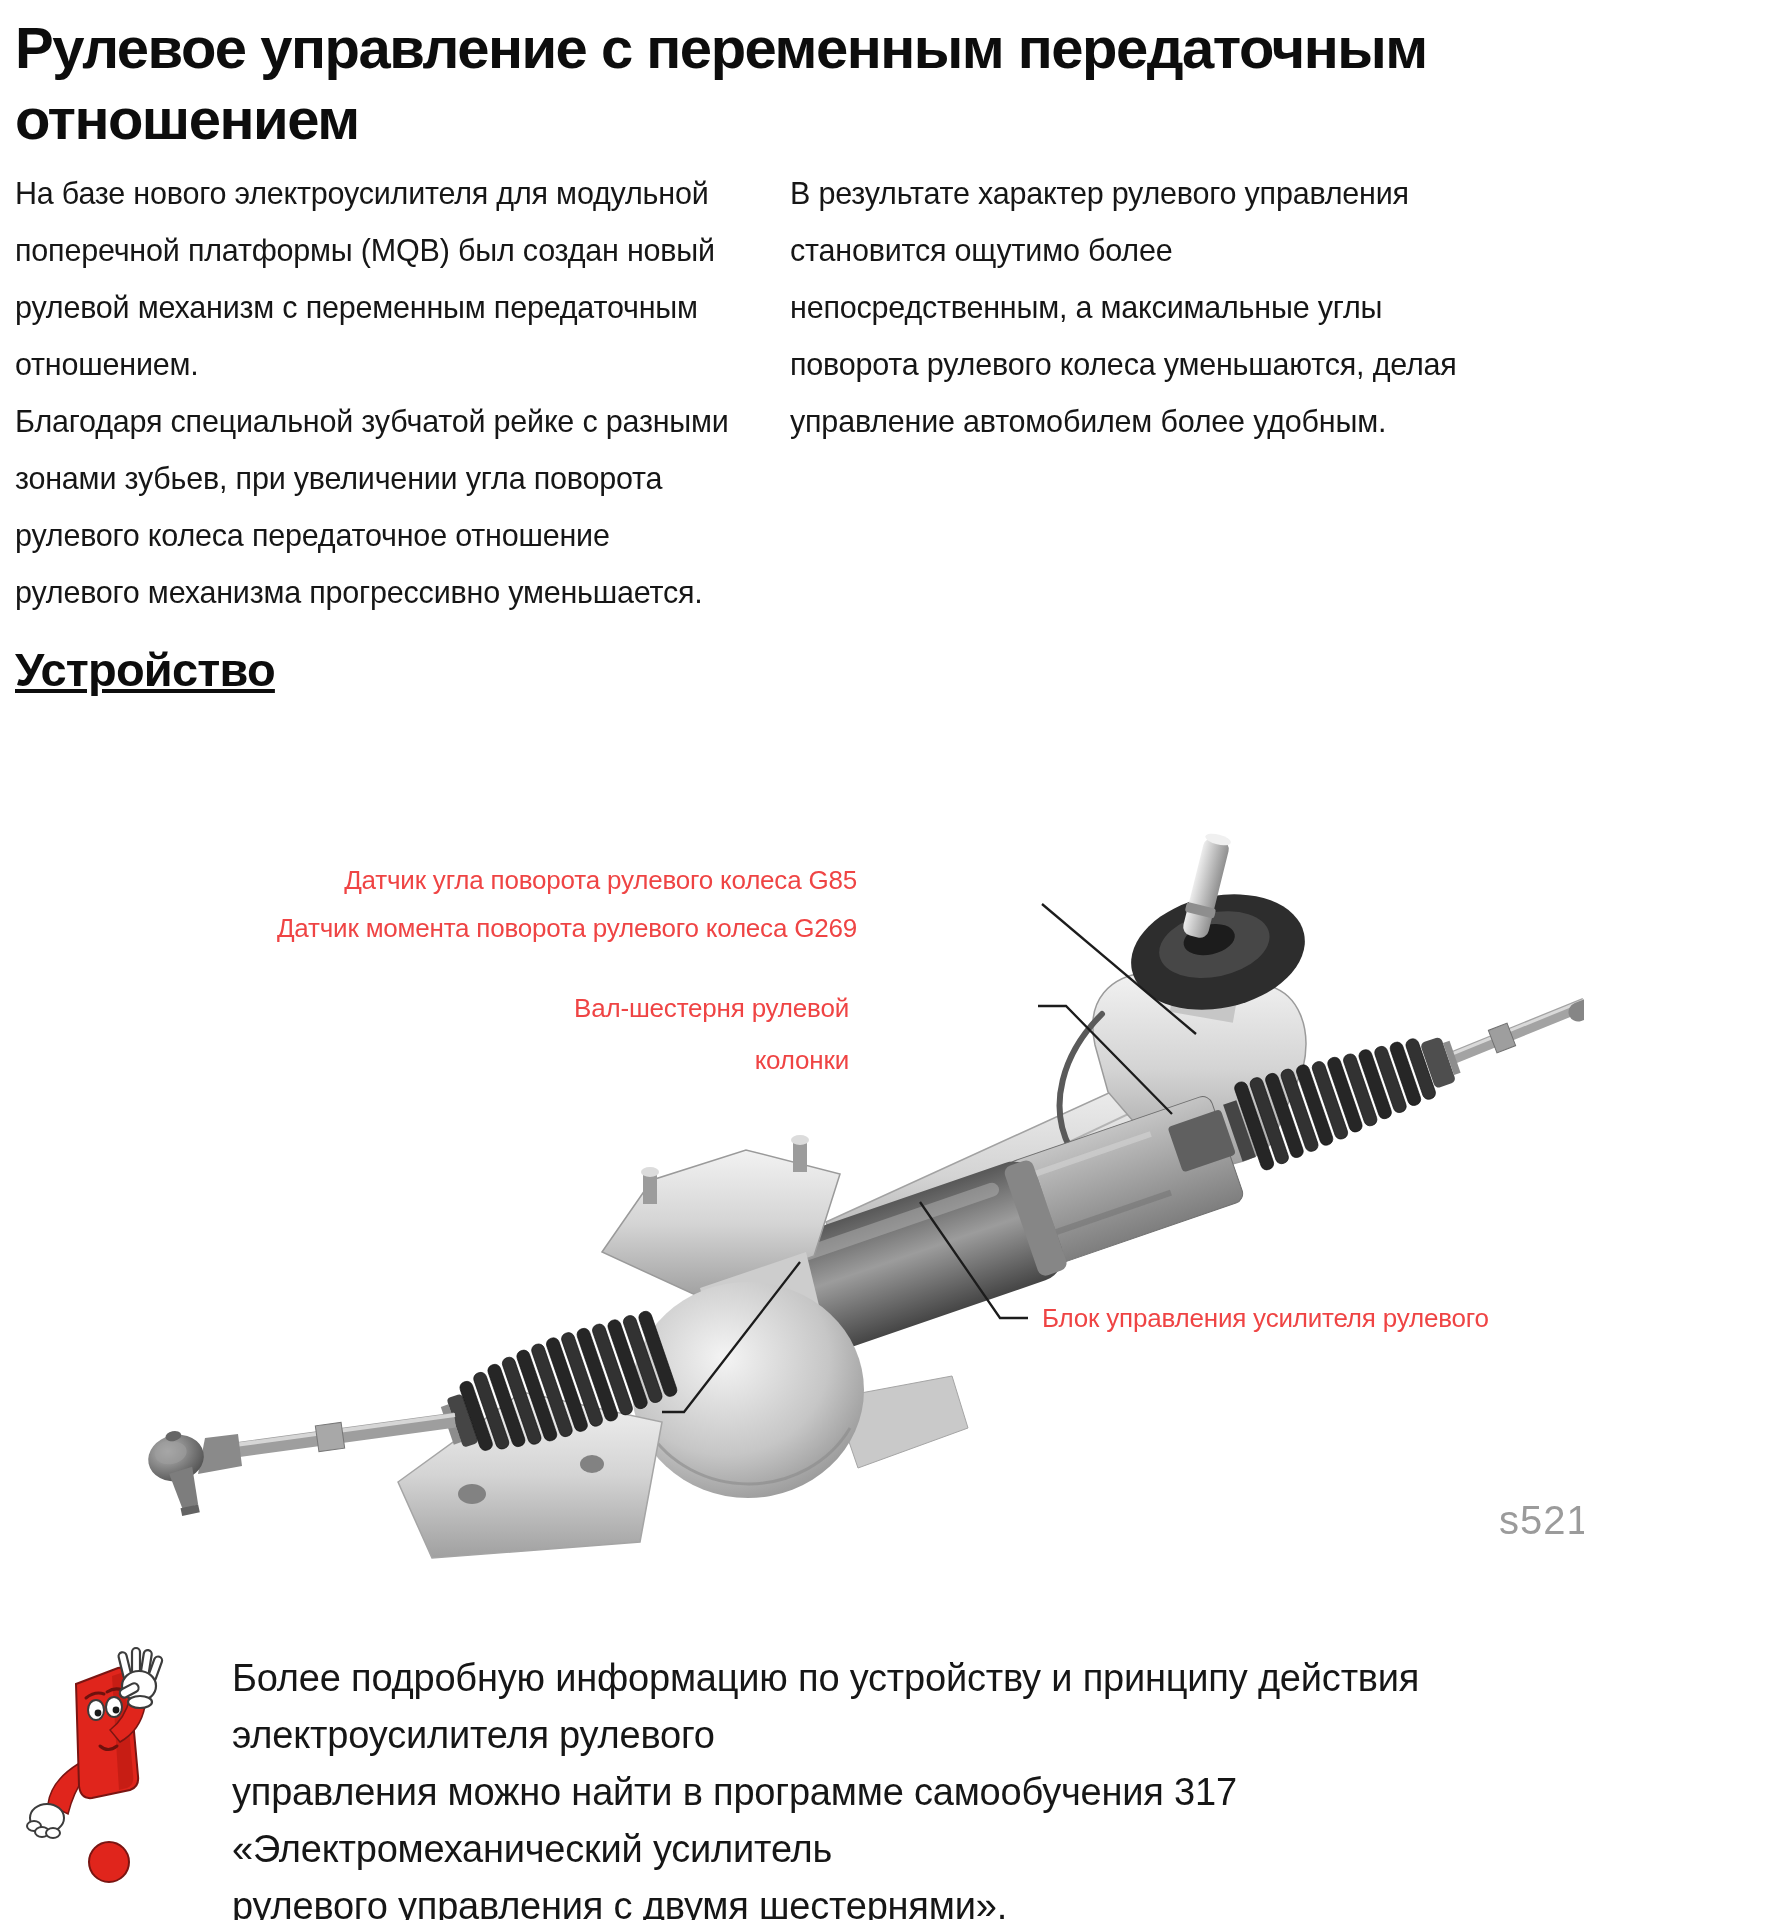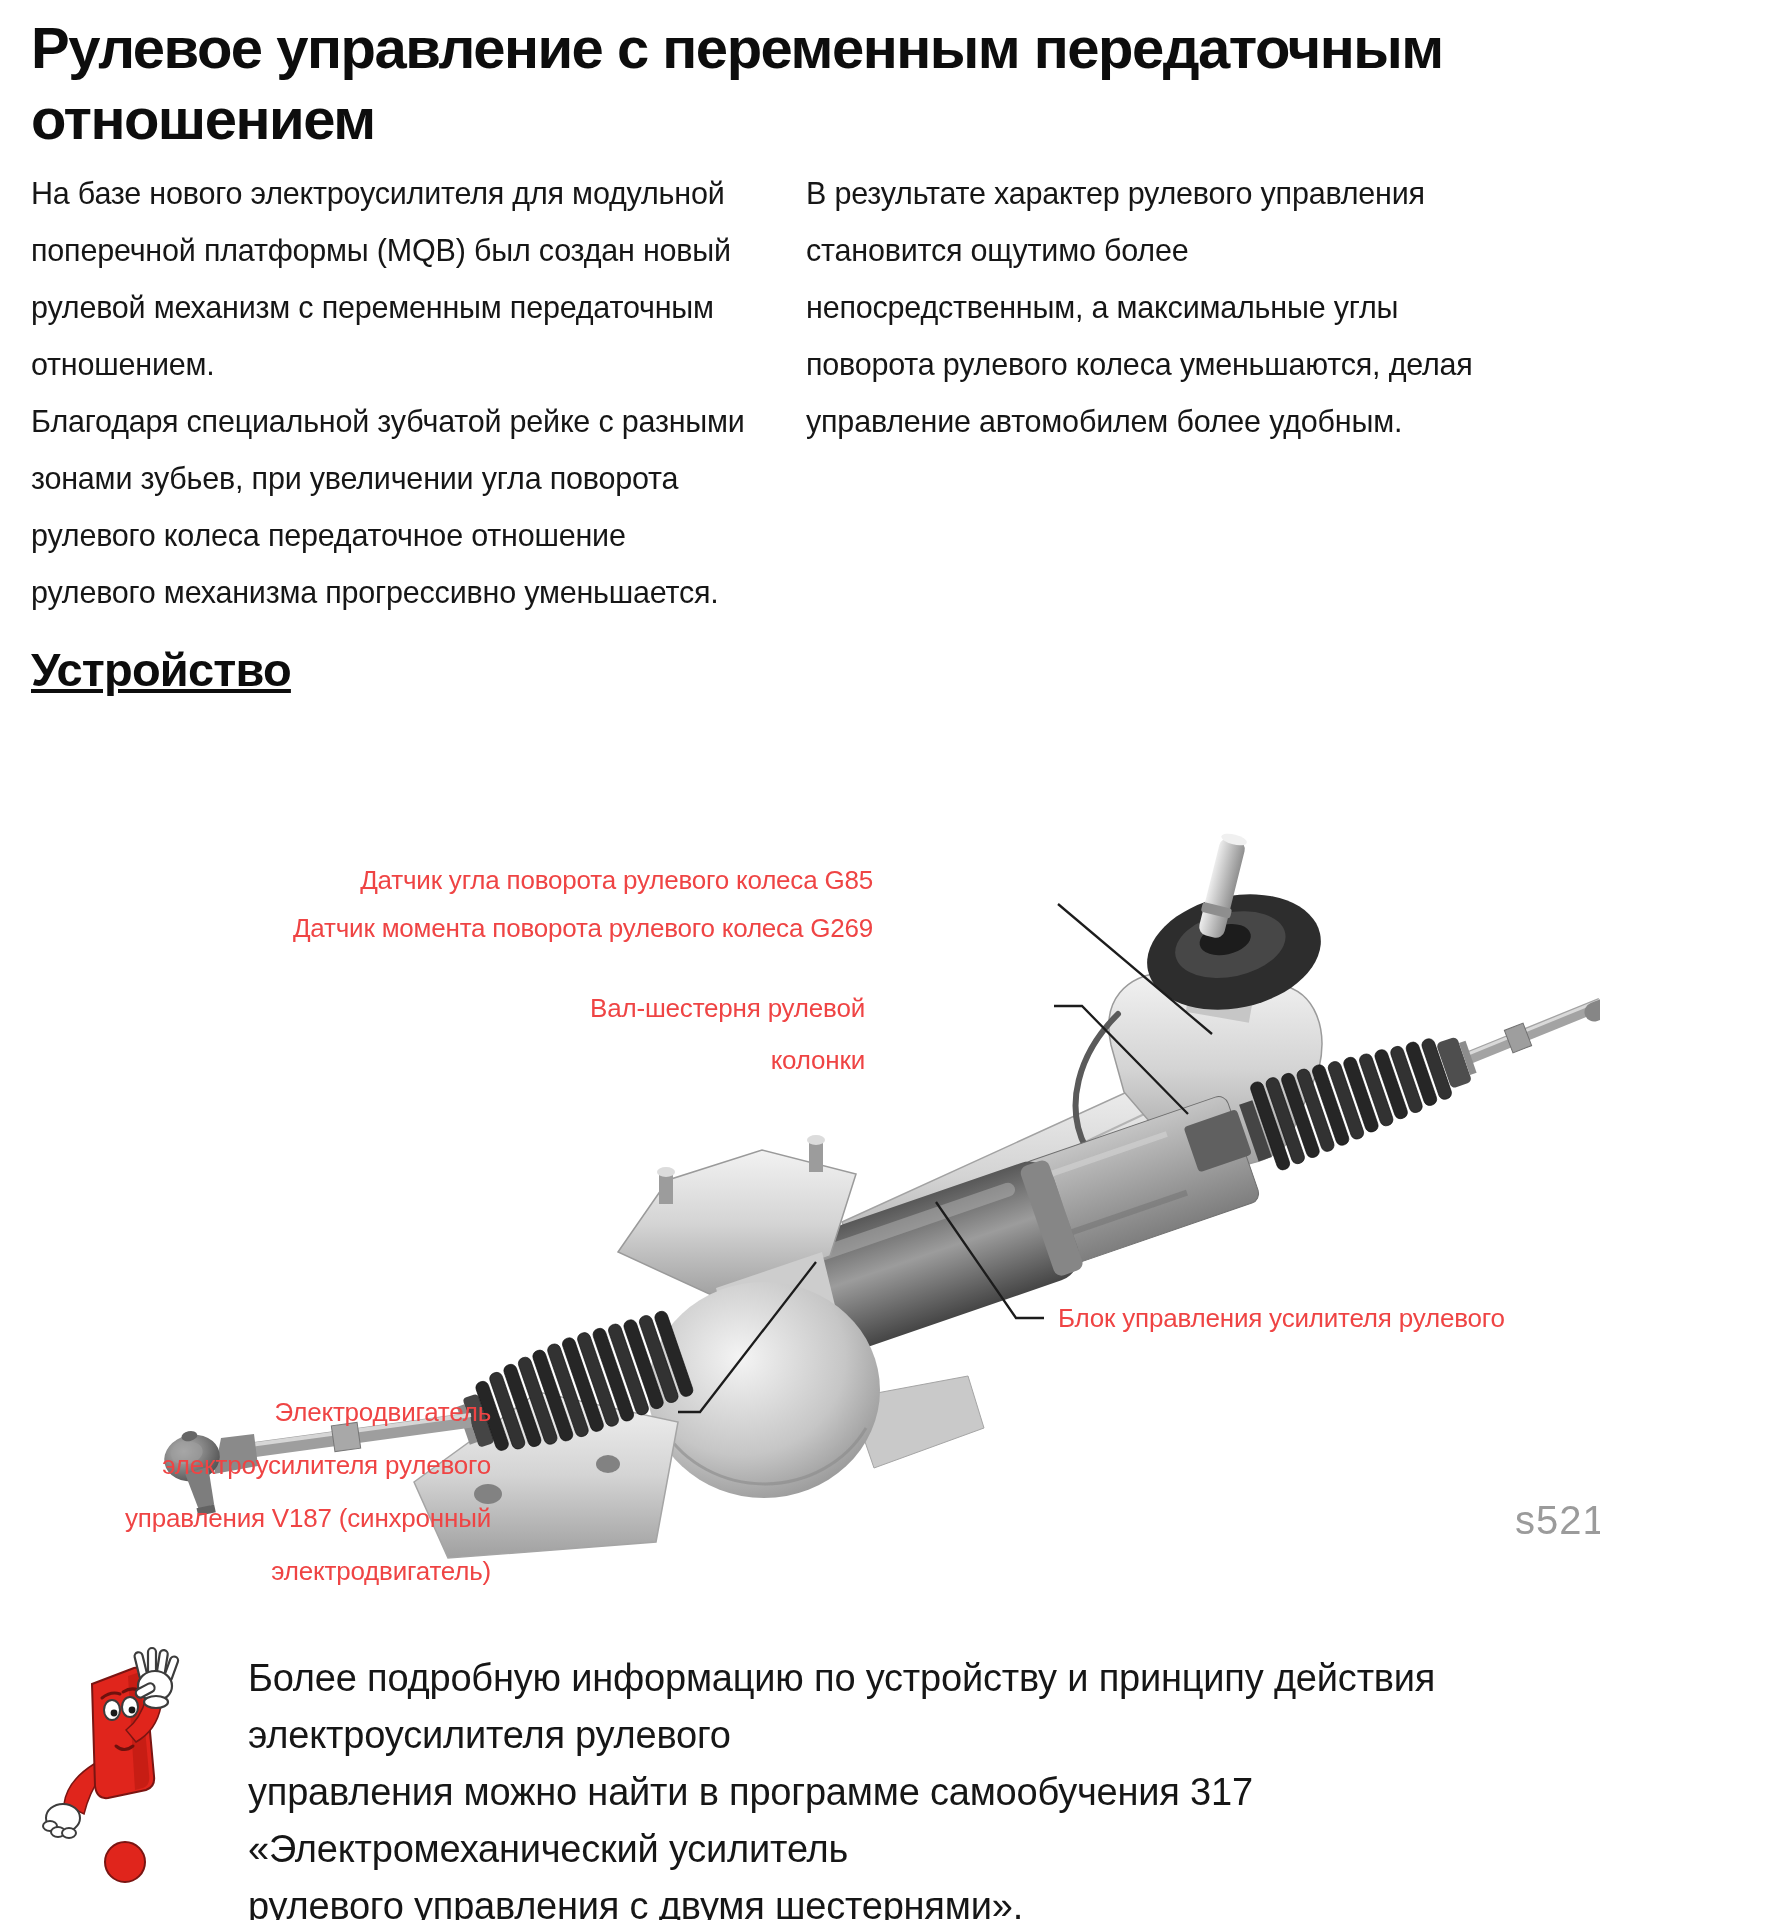--- a/index.html
+++ b/index.html
@@ -1,17 +1,17 @@
 <!DOCTYPE html>
 <html lang="ru"><head>
 <meta charset="utf-8">
 <style>
   html,body{margin:0;padding:0;background:#ffffff;}
   body{width:1767px;height:1920px;font-family:"Liberation Sans",sans-serif;color:#161616;}
-  .page{position:relative;width:1584px;height:1920px;overflow:hidden;background:#ffffff;margin-left:16px;}
+  .page{position:relative;width:1584px;height:1920px;overflow:hidden;background:#ffffff;}
 
   .title{position:absolute;left:15px;top:12px;width:1740px;
          font-size:58px;line-height:71px;font-weight:bold;letter-spacing:-1.5px;color:#0d0d0d;}
 
   .col{position:absolute;top:165px;font-size:30.5px;line-height:57px;letter-spacing:-0.2px;}
   .col p{margin:0;}
   .col-left{left:15px;width:715px;}
   .col-right{left:790px;width:668px;}
 
   .section-heading{position:absolute;left:15px;top:642px;font-size:47px;font-weight:bold;
@@ -213,26 +213,20 @@
     <div>Датчик угла поворота рулевого колеса G85</div>
     <div>Датчик момента поворота рулевого колеса G269</div>
   </div>
   <div class="fig-label lbl-pinion align-r">
     <div>Вал-шестерня рулевой</div>
     <div>колонки</div>
   </div>
   <div class="fig-label lbl-j500">
     <div>Блок управления усилителя рулевого</div>
   </div>
-  <div class="fig-label lbl-motor align-r">
-    <div>Электродвигатель</div>
-    <div>электроусилителя рулевого</div>
-    <div>управления V187 (синхронный</div>
-    <div>электродвигатель)</div>
-  </div>
 
   <div class="fig-code">s521_032</div>
 
   <svg class="note-icon" width="150" height="245" viewBox="0 0 150 245" xmlns="http://www.w3.org/2000/svg">
 
     <path d="M58,118 C42,128 30,142 28,158 L48,168 C52,152 58,140 64,132 Z" fill="#e0251c" stroke="#7a1512" stroke-width="1.5"></path>
     <g stroke="#3c3c3c" stroke-width="2" fill="#ffffff">
       <ellipse cx="27" cy="172" rx="17" ry="14"></ellipse>
       <ellipse cx="14" cy="180" rx="7" ry="5"></ellipse>
       <ellipse cx="22" cy="186" rx="7" ry="5"></ellipse>

